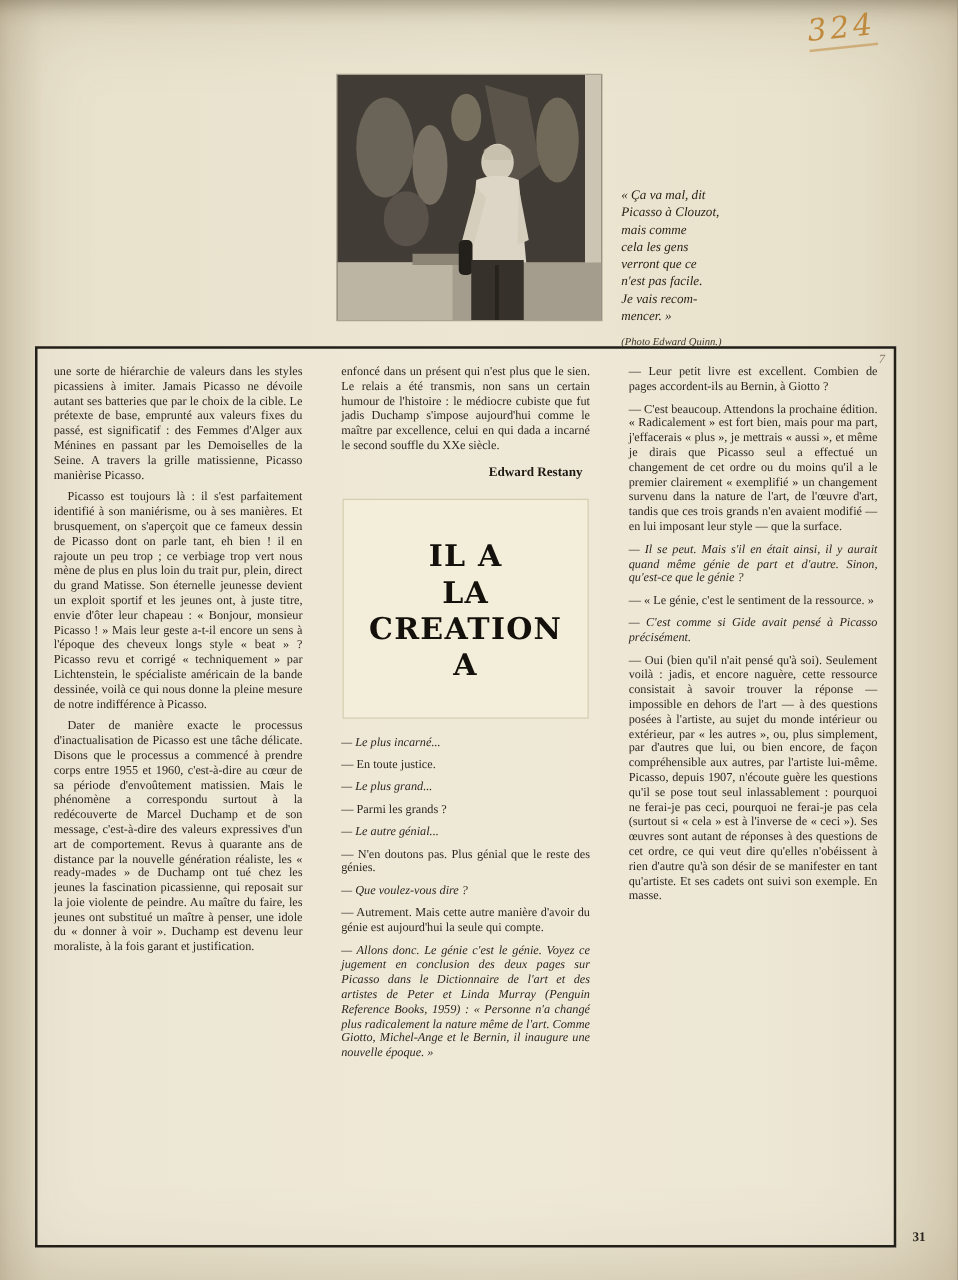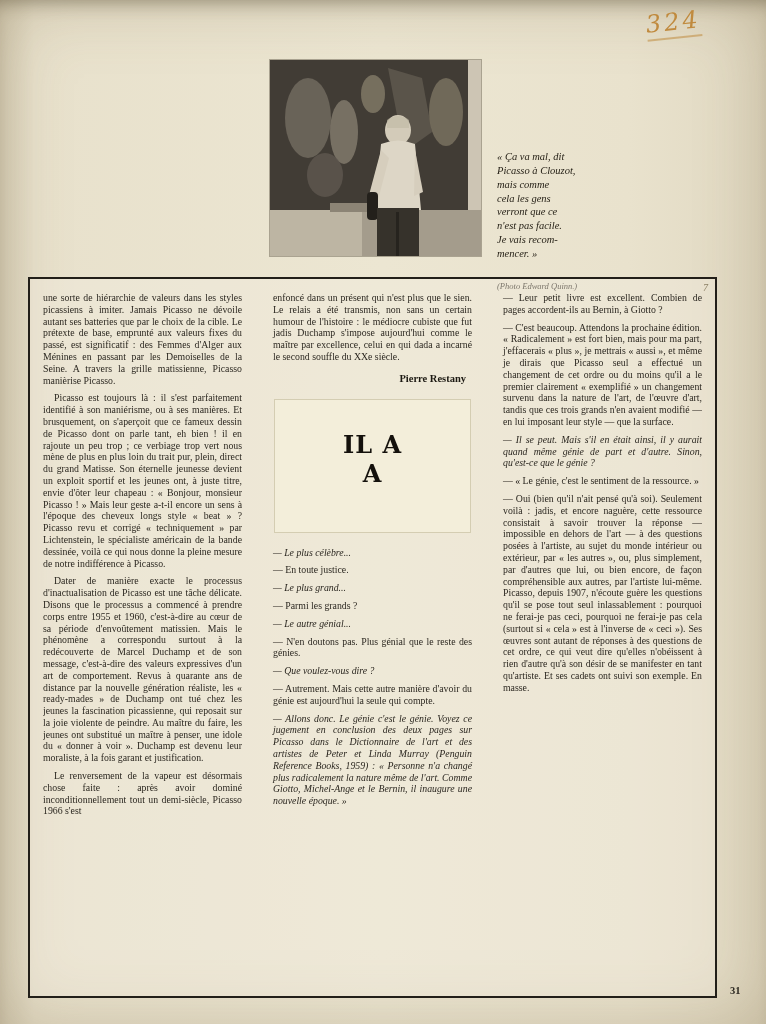--- a/index.html
+++ b/index.html
@@ -20,21 +20,21 @@
   .photo{
     position:absolute;left:270px;top:60px;width:211px;height:196px;
     background:#4a453c;box-shadow:0 0 0 1px rgba(50,40,25,.35);
   }
   .photo svg{display:block;}
   .quote-block{
     position:absolute;left:497px;top:150px;width:142px;
     font-style:italic;font-size:10.5px;line-height:1.32;color:#272218;
   }
   .quote-block .quote{white-space:pre-line;margin:0;}
-  .quote-block .credit{margin:20px 0 0;font-size:8.5px;font-style:italic;color:#3a342a;}
+  .quote-block .credit{margin:7px 0 0;font-size:8.5px;font-style:italic;color:#3a342a;}
   .frame{
     position:absolute;left:28px;top:277px;width:689px;height:721px;
     border:2px solid #221f19;background:rgba(244,239,226,.35);
     box-sizing:border-box;padding:13px 13px 10px;
   }
   .margin-mark{
     position:absolute;top:3px;right:7px;
     font-size:10px;font-style:italic;color:#8a7f63;
   }
   .cols{display:flex;gap:31px;height:100%;overflow:hidden;}
@@ -42,21 +42,21 @@
     flex:1;min-width:0;font-size:9.8px;line-height:11.8px;
     text-align:justify;color:#2b2720;
   }
   .col p{margin:0 0 6px;text-indent:11px;}
   .col p.noindent{text-indent:0;}
   .byline{
     text-align:right;font-weight:bold;font-size:10.5px;
     margin:10px 6px 0;color:#1c1912;
   }
   .headline-box{
-    margin:14px 1px 14px;padding:30px 6px 44px;
+    margin:14px 1px 14px;padding:30px 6px 28px;
     background:#f3eeda;border:1px solid #d4cdb2;
     text-align:center;
   }
   .headline-box .hl{
     font-family:"DejaVu Serif","Liberation Serif",serif;
     font-weight:bold;font-size:24px;line-height:29px;
     letter-spacing:1px;color:#14110c;
   }
   .dlg{margin:0 0 7px;text-indent:0 !important;}
   .dlg.it{font-style:italic;}
@@ -110,46 +110,47 @@
   </div>
 
   <div class="frame">
     <div class="margin-mark">7</div>
     <div class="cols">
 
       <div class="col">
         <p class="noindent">une sorte de hiérarchie de valeurs dans les styles picassiens à imiter. Jamais Picasso ne dévoile autant ses batteries que par le choix de la cible. Le prétexte de base, emprunté aux valeurs fixes du passé, est significatif : des Femmes d'Alger aux Ménines en passant par les Demoiselles de la Seine. A travers la grille matissienne, Picasso manièrise Picasso.</p>
         <p>Picasso est toujours là : il s'est parfaitement identifié à son maniérisme, ou à ses manières. Et brusquement, on s'aperçoit que ce fameux dessin de Picasso dont on parle tant, eh bien ! il en rajoute un peu trop ; ce verbiage trop vert nous mène de plus en plus loin du trait pur, plein, direct du grand Matisse. Son éternelle jeunesse devient un exploit sportif et les jeunes ont, à juste titre, envie d'ôter leur chapeau : « Bonjour, monsieur Picasso ! » Mais leur geste a-t-il encore un sens à l'époque des cheveux longs style « beat » ? Picasso revu et corrigé « techniquement » par Lichtenstein, le spécialiste américain de la bande dessinée, voilà ce qui nous donne la pleine mesure de notre indifférence à Picasso.</p>
         <p>Dater de manière exacte le processus d'inactualisation de Picasso est une tâche délicate. Disons que le processus a commencé à prendre corps entre 1955 et 1960, c'est-à-dire au cœur de sa période d'envoûtement matissien. Mais le phénomène a correspondu surtout à la redécouverte de Marcel Duchamp et de son message, c'est-à-dire des valeurs expressives d'un art de comportement. Revus à quarante ans de distance par la nouvelle génération réaliste, les « ready-mades » de Duchamp ont tué chez les jeunes la fascination picassienne, qui reposait sur la joie violente de peindre. Au maître du faire, les jeunes ont substitué un maître à penser, une idole du « donner à voir ». Duchamp est devenu leur moraliste, à la fois garant et justification.</p>
-        <p>Le renversement de la vapeur est désormais chose faite : après avoir dominé inconditionnellement tout un demi-siècle, Picasso 1966 s'est</p>
       </div>
 
       <div class="col">
         <p class="noindent">enfoncé dans un présent qui n'est plus que le sien. Le relais a été transmis, non sans un certain humour de l'histoire : le médiocre cubiste que fut jadis Duchamp s'impose aujourd'hui comme le maître par excellence, celui en qui dada a incarné le second souffle du XXe siècle.</p>
-        <div class="byline">Pierre Restany</div>
+        <div class="byline">Edward Restany</div>
         <div class="headline-box">
           <div class="hl">IL A</div>
+          <div class="hl">LA CREATION</div>
           <div class="hl">A</div>
         </div>
-        <p class="dlg it">— Le plus célèbre...</p>
+        <p class="dlg it">— Le plus incarné...</p>
         <p class="dlg">— En toute justice.</p>
         <p class="dlg it">— Le plus grand...</p>
         <p class="dlg">— Parmi les grands ?</p>
         <p class="dlg it">— Le autre génial...</p>
         <p class="dlg">— N'en doutons pas. Plus génial que le reste des génies.</p>
         <p class="dlg it">— Que voulez-vous dire ?</p>
         <p class="dlg">— Autrement. Mais cette autre manière d'avoir du génie est aujourd'hui la seule qui compte.</p>
         <p class="dlg it">— Allons donc. Le génie c'est le génie. Voyez ce jugement en conclusion des deux pages sur Picasso dans le Dictionnaire de l'art et des artistes de Peter et Linda Murray (Penguin Reference Books, 1959) : « Personne n'a changé plus radicalement la nature même de l'art. Comme Giotto, Michel-Ange et le Bernin, il inaugure une nouvelle époque. »</p>
       </div>
 
       <div class="col">
         <p class="dlg">— Leur petit livre est excellent. Combien de pages accordent-ils au Bernin, à Giotto ?</p>
         <p class="dlg">— C'est beaucoup. Attendons la prochaine édition. « Radicalement » est fort bien, mais pour ma part, j'effacerais « plus », je mettrais « aussi », et même je dirais que Picasso seul a effectué un changement de cet ordre ou du moins qu'il a le premier clairement « exemplifié » un changement survenu dans la nature de l'art, de l'œuvre d'art, tandis que ces trois grands n'en avaient modifié — en lui imposant leur style — que la surface.</p>
         <p class="dlg it">— Il se peut. Mais s'il en était ainsi, il y aurait quand même génie de part et d'autre. Sinon, qu'est-ce que le génie ?</p>
         <p class="dlg">— « Le génie, c'est le sentiment de la ressource. »</p>
+        <p class="dlg it">— C'est comme si Gide avait pensé à Picasso précisément.</p>
         <p class="dlg">— Oui (bien qu'il n'ait pensé qu'à soi). Seulement voilà : jadis, et encore naguère, cette ressource consistait à savoir trouver la réponse — impossible en dehors de l'art — à des questions posées à l'artiste, au sujet du monde intérieur ou extérieur, par « les autres », ou, plus simplement, par d'autres que lui, ou bien encore, de façon compréhensible aux autres, par l'artiste lui-même. Picasso, depuis 1907, n'écoute guère les questions qu'il se pose tout seul inlassablement : pourquoi ne ferai-je pas ceci, pourquoi ne ferai-je pas cela (surtout si « cela » est à l'inverse de « ceci »). Ses œuvres sont autant de réponses à des questions de cet ordre, ce qui veut dire qu'elles n'obéissent à rien d'autre qu'à son désir de se manifester en tant qu'artiste. Et ses cadets ont suivi son exemple. En masse.</p>
       </div>
 
     </div>
   </div>
 
   <div class="pageno">31</div>
 
 </div>
 

